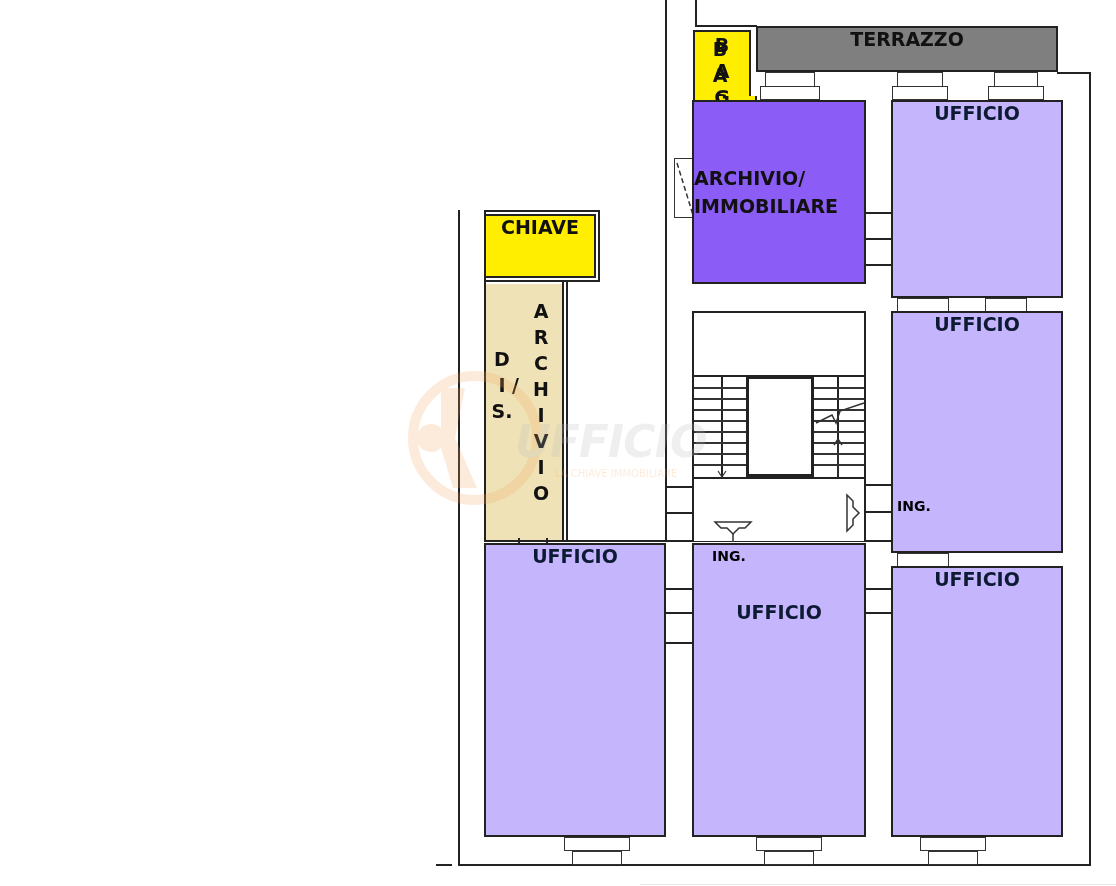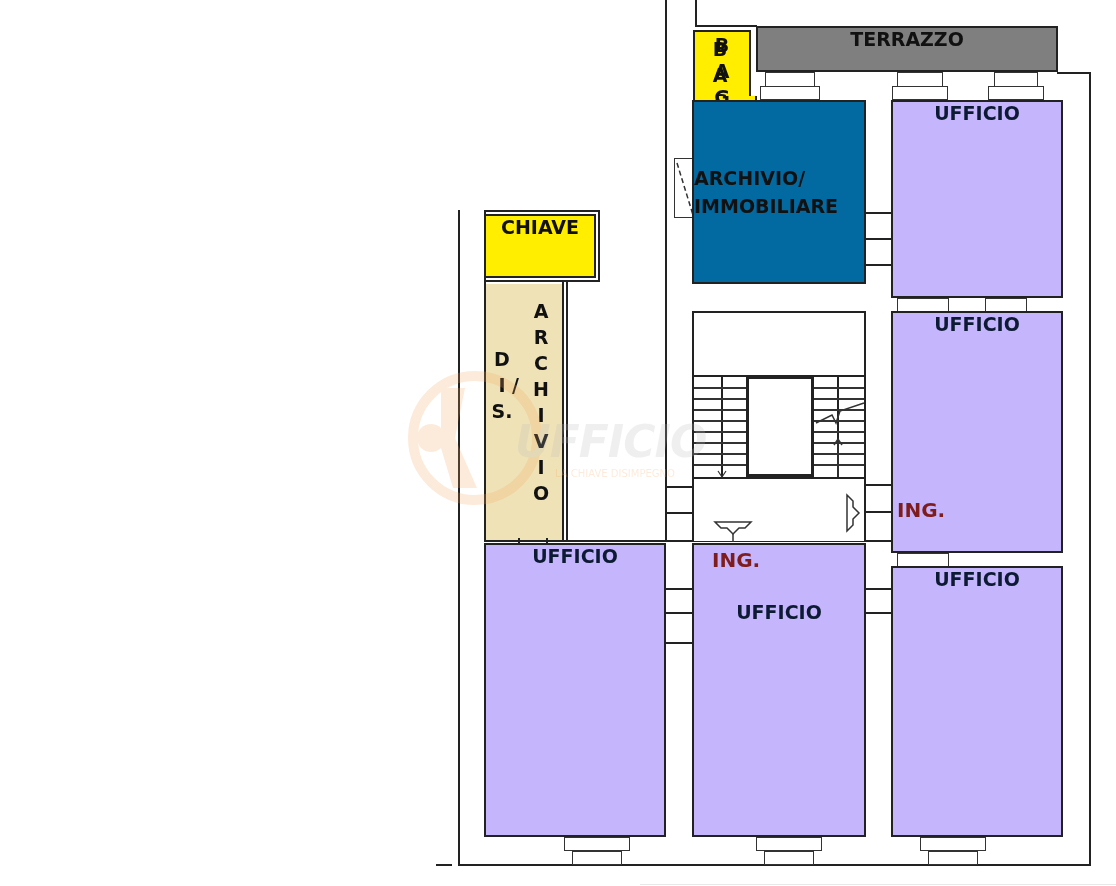--- a/index.html
+++ b/index.html
@@ -1,26 +1,26 @@
 <!DOCTYPE html>
 <html><head>
 <meta charset="utf-8">
 <style>
   html, body { margin:0; padding:0; background:#ffffff; }
   body { width:1116px; height:886px; position:relative; overflow:hidden; font-family:"DejaVu Sans", sans-serif; }
   .abs { position:absolute; box-sizing:border-box; }
   .line { position:absolute; background:#222; }
   .room { position:absolute; box-sizing:border-box; border:2px solid #222; display:flex; align-items:flex-start; justify-content:center; text-align:center; color:#111; font-weight:bold; }
   .office { background:#c4b5fd; color:#0d1a33; font-size:19px; }
-  .archive { background:#0369a1; }
+  .archive { background:#8b5cf6; }
   .bath { background:#ffee00; }
   .terrace { background:#7f7f7f; color:#111; font-size:19px; }
   .win { position:absolute; box-sizing:border-box; border:1.5px solid #333; background:#fff; }
   .vtext { display:flex; flex-direction:column; align-items:center; line-height:26px; font-size:19px; }
-  .label { position:absolute; font-weight:bold; color:#7f1d1d; font-size:20px; }
+  .label { position:absolute; font-weight:bold; color:#000000; font-size:14px; }
   .stairs-step { position:absolute; height:2px; background:#333; }
   .watermark { position:absolute; opacity:0.22; pointer-events:none; }
 </style>
 </head>
 <body>
 
 <div class="line" style="left:458px;top:210px;width:2px;height:656px;"></div>
 <div class="line" style="left:458px;top:864px;width:632px;height:2px;"></div>
 <div class="line" style="left:436px;top:864px;width:16px;height:2px;"></div>
 <div class="line" style="left:1089px;top:72px;width:2px;height:794px;"></div>
@@ -198,16 +198,16 @@
 <div class="win" style="left:920px;top:837px;width:66px;height:14px;"></div>
 <div class="win" style="left:928px;top:851px;width:50px;height:14px;"></div>
 
 <div class="watermark" style="left:405px;top:368px;width:320px;height:140px;">
   <svg width="140" height="140" style="position:absolute;left:0;top:0;">
     <circle cx="70" cy="70" r="62" fill="none" stroke="#f4a460" stroke-width="10"></circle>
     <circle cx="26" cy="70" r="14" fill="#f4a460"></circle>
     <polygon points="36,20 60,20 50,70 72,120 48,120 36,80" fill="#f4a460"></polygon>
   </svg>
   <span style="position:absolute;left:110px;top:48px;font-size:44px;font-weight:bold;font-style:italic;color:#bbbbbb;letter-spacing:-1px;">UFFICIO</span>
-  <span style="position:absolute;left:150px;top:100px;font-size:10px;color:#f4a460;white-space:nowrap;">LA CHIAVE DISIMPEGNO</span>
+  <span style="position:absolute;left:150px;top:100px;font-size:10px;color:#f4a460;white-space:nowrap;">LA CHIAVE IMMOBILIARE</span>
 </div>
 
 <div class="abs" style="left:640px;top:884px;width:476px;height:1px;background:#e8e8e8;"></div>
 
 </body></html>

